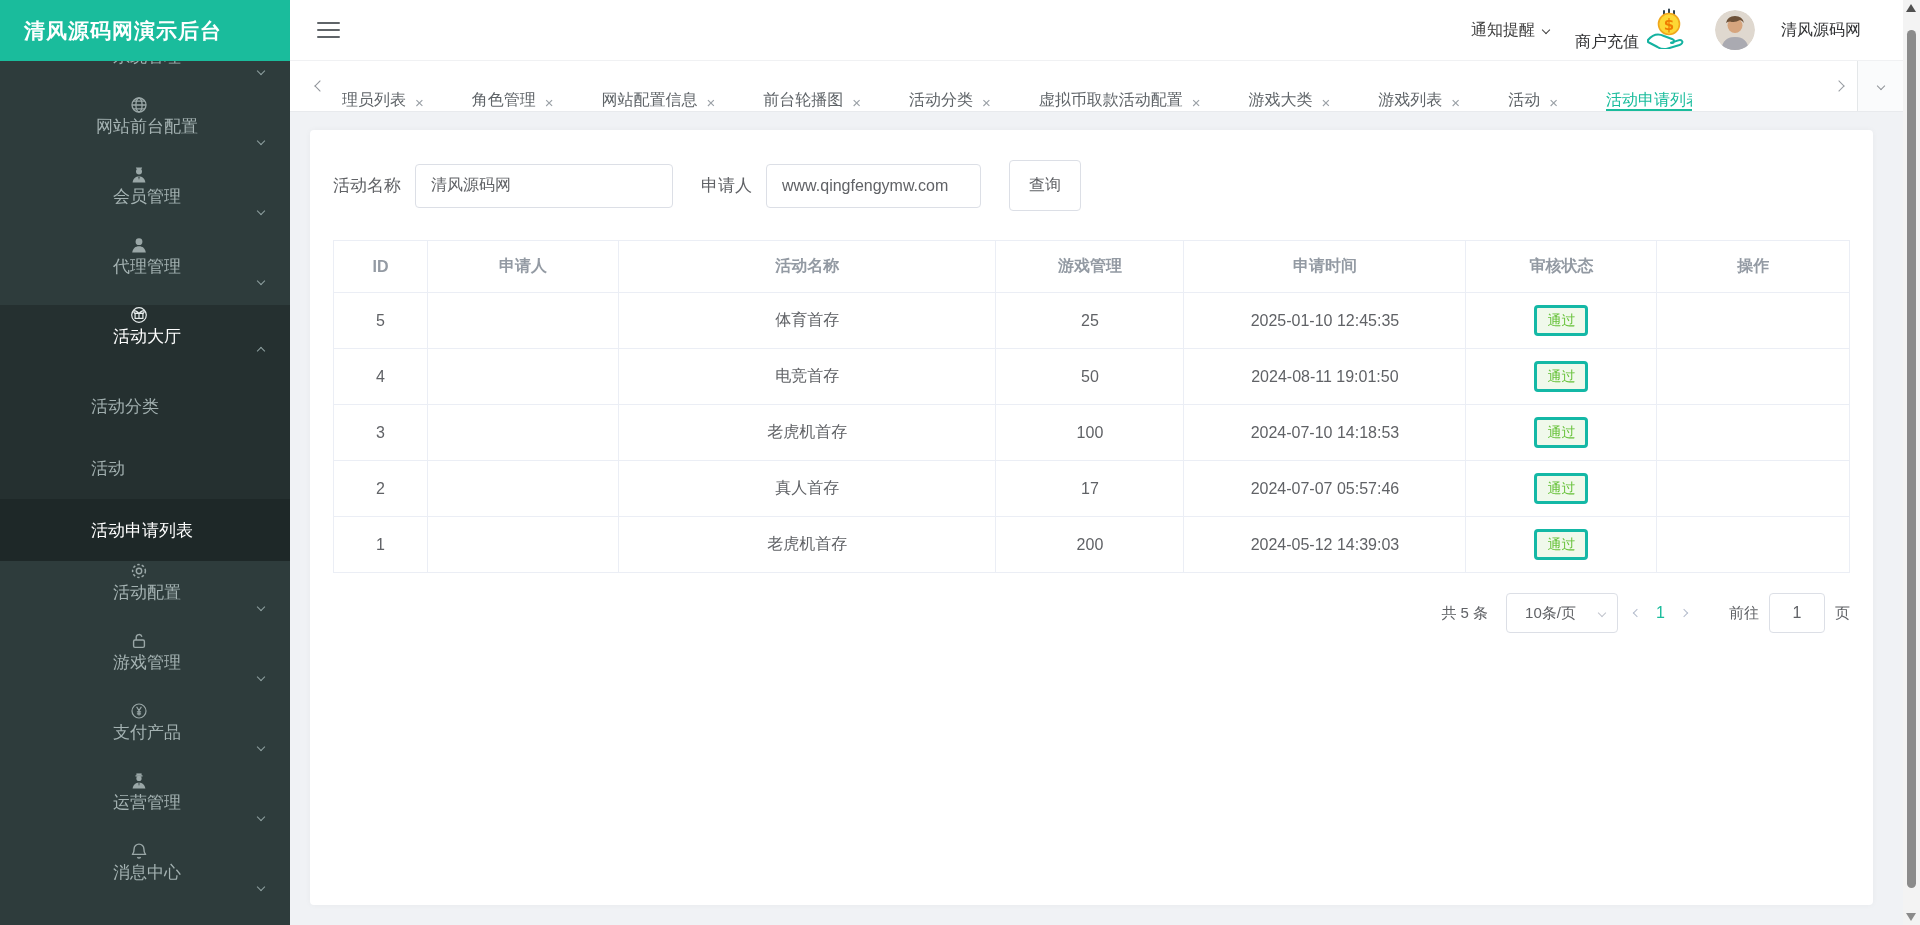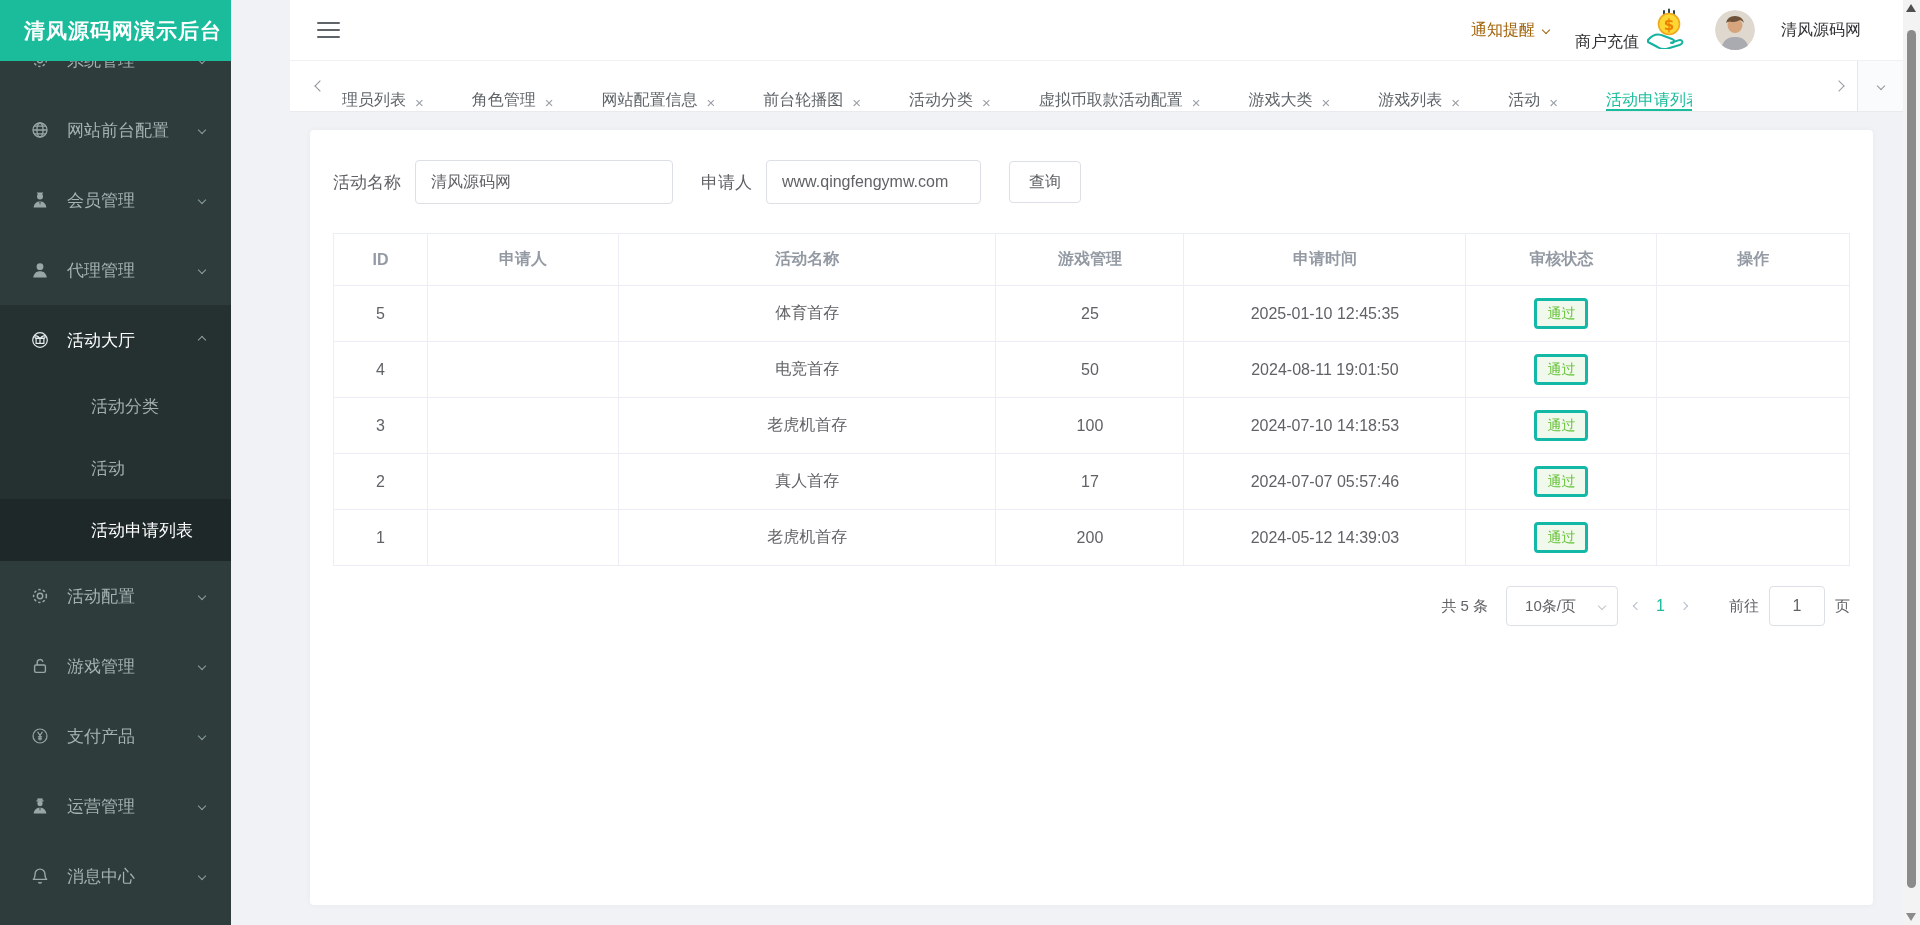--- a/index.html
+++ b/index.html
@@ -7,40 +7,40 @@
   body { font-family:"Liberation Sans","DejaVu Sans",sans-serif; background:#f0f2f5; position:relative; color:#606266; }
 
   
   .chev { display:inline-block; width:8px; height:8px; border-right:1.6px solid currentColor; border-bottom:1.6px solid currentColor; transform:rotate(45deg); }
   .chev.up { transform:rotate(-135deg); }
   .chev.left { transform:rotate(135deg); }
   .chev.right { transform:rotate(-45deg); }
   .chev.sm { width:6px; height:6px; }
 
   
-  #sidebar { position:absolute; left:0; top:0; width:231px; height:925px; background:#2e3c3c; z-index:2; overflow:hidden; }
+  #sidebar { position:absolute; left:0; top:0; width:290px; height:925px; background:#2e3c3c; z-index:2; overflow:hidden; }
   #logo { position:absolute; left:0; top:0; width:290px; height:61px; background:#1abc9c; z-index:3; display:flex; align-items:center; padding-left:24px; }
   #logo span { color:#fff; font-size:21px; font-weight:bold; letter-spacing:1px; }
   #menu { padding-top:25px; }
-  .m-item { height:70px; display:flex; align-items:center; padding:0 26px 0 30px; color:#a4b2b2; font-size:17px; cursor:pointer; }
+  .m-item { height:70px; display:flex; align-items:center; padding:0 26px 0 30px; color:#a4b2b2; font-size:17px; cursor:pointer;flex-direction:column; }
   .m-item .m-icon { width:20px; height:20px; margin-right:17px; flex:none; color:#9aa7a7; }
   .m-item .m-icon svg { width:20px; height:20px; display:block; }
   .m-item .m-chev { margin-left:auto; color:#8fa0a0; }
   .m-group { background:#253030; }
   .m-group .m-item.parent { color:#ffffff; }
   .m-group .m-item.parent .m-icon { color:#e8eeee; }
   .s-item { height:62px; display:flex; align-items:center; padding-left:91px; color:#a0aeae; font-size:17px; cursor:pointer; }
   .s-item.active { background:#1e2828; color:#ffffff; }
 
   
   #topbar { position:absolute; left:290px; top:0; right:17px; height:61px; background:#fff; display:flex; align-items:center; border-bottom:1px solid #f0f1f3; z-index:2; }
   #hamburger { margin-left:27px; width:23px; cursor:pointer; }
   #hamburger div { height:2.5px; background:#5f6468; margin:4.5px 0; border-radius:1px; }
   #topbar .right { margin-left:auto; margin-right:42px; display:flex; align-items:center; gap:26px; }
-  .notif { color:#a16207; font-size:16px; display:flex; align-items:center; gap:8px; cursor:pointer; }
+  .notif { color:#404040; font-size:16px; display:flex; align-items:center; gap:8px; cursor:pointer; }
   .recharge { color:#303133; font-size:16px; display:flex; align-items:flex-end; gap:6px; cursor:pointer; }
   .avatar { width:40px; height:40px; border-radius:50%; overflow:hidden; flex:none; cursor:pointer; }
   .uname { color:#303133; font-size:16px; cursor:pointer; }
 
   
   #tabbar { position:absolute; left:290px; top:61px; right:17px; height:51px; background:#fff; border-bottom:1px solid #e8eaed; display:flex; align-items:center; z-index:1; }
   #tab-left { margin:0 4px 0 26px; color:#8f9399; flex:none; cursor:pointer; }
   #tabs { display:flex; align-items:center; height:100%; overflow:hidden; flex:1; margin-left:14px; }
   .tab { flex:none; height:100%; display:flex; align-items:flex-end; margin-right:48px; font-size:16px; color:#5f6468; position:relative; cursor:pointer; }
   .tab .x { margin-left:9px; color:#9aa0a6; font-size:15px; }
@@ -52,21 +52,21 @@
 
   
   #content { position:absolute; left:290px; top:112px; right:17px; bottom:0; background:#f0f2f5; padding:18px 30px 0 20px; }
   #card { background:#fff; border-radius:4px; height:775px; box-shadow:0 0 6px rgba(0,0,0,0.04); }
 
   .search-row { display:flex; align-items:center; padding:30px 0 0 23px; }
   .search-row label { font-size:17px; color:#606266; margin-right:14px; }
   .inp { height:44px; border:1px solid #dcdfe6; border-radius:4px; padding:0 15px; font-size:16px; color:#606266; outline:none; font-family:inherit; }
   #inp-name { width:258px; margin-right:28px; }
   #inp-applicant { width:215px; margin-right:28px; }
-  .btn { width:72px; height:42px; border:1px solid #dcdfe6; border-radius:4px; background:#fff; font-size:16px; color:#606266; cursor:pointer; font-family:inherit; }
+  .btn { width:72px; height:51px; border:1px solid #dcdfe6; border-radius:4px; background:#fff; font-size:16px; color:#606266; cursor:pointer; font-family:inherit; }
 
   table { border-collapse:collapse; width:calc(100% - 46px); margin:29px 23px 0; table-layout:fixed; }
   th { height:52px; font-size:16px; font-weight:bold; color:#939aa3; border:1px solid #ebeef5; background:#fff; }
   td { height:56px; font-size:16px; color:#606266; text-align:center; border:1px solid #ebeef5; }
   .badge { display:inline-block; padding:4px 10px; font-size:14px; color:#67c23a; background:#f0f9eb; border:3px solid #14b8a6; border-radius:4px; line-height:1.2; }
 
   .pagination { display:flex; align-items:center; justify-content:flex-end; margin:20px 23px 0; font-size:15px; color:#606266; }
   .p-total { margin-right:18px; }
   .p-size { width:112px; height:40px; border:1px solid #dcdfe6; border-radius:4px; display:flex; align-items:center; justify-content:space-between; padding:0 12px 0 18px; color:#606266; cursor:pointer; background:#fff; }
   .p-size .chev { color:#c0c4cc; }

